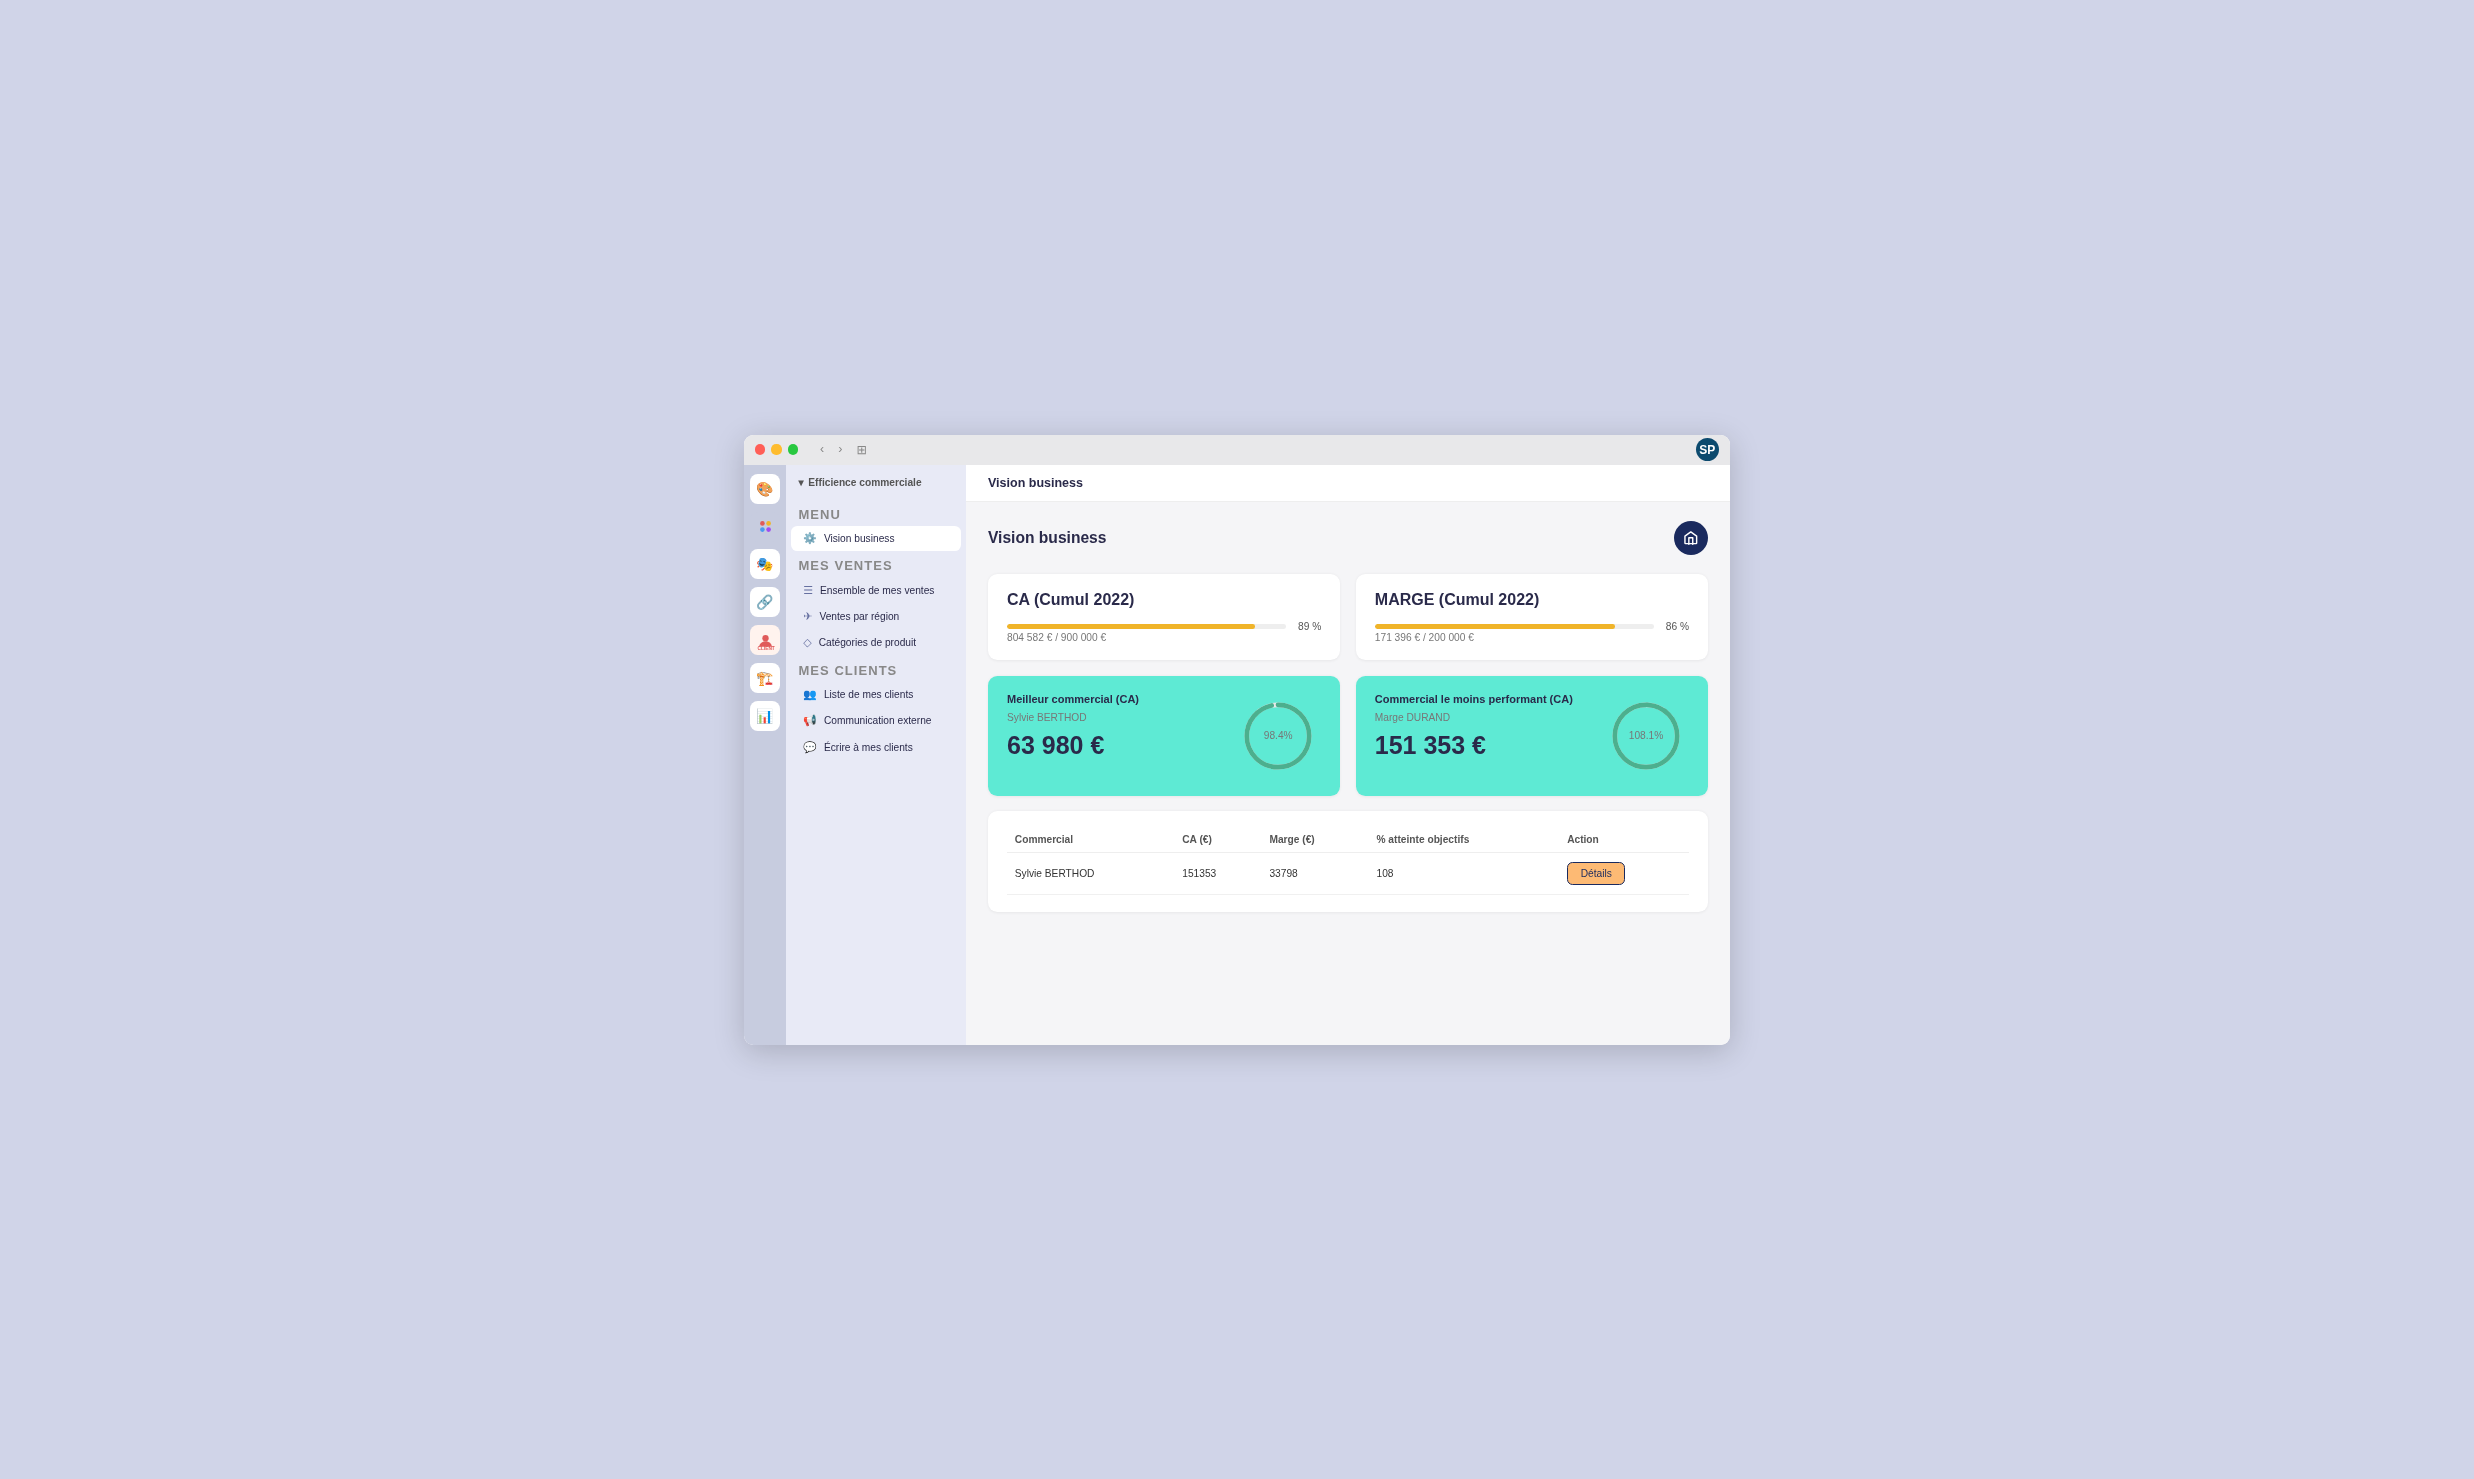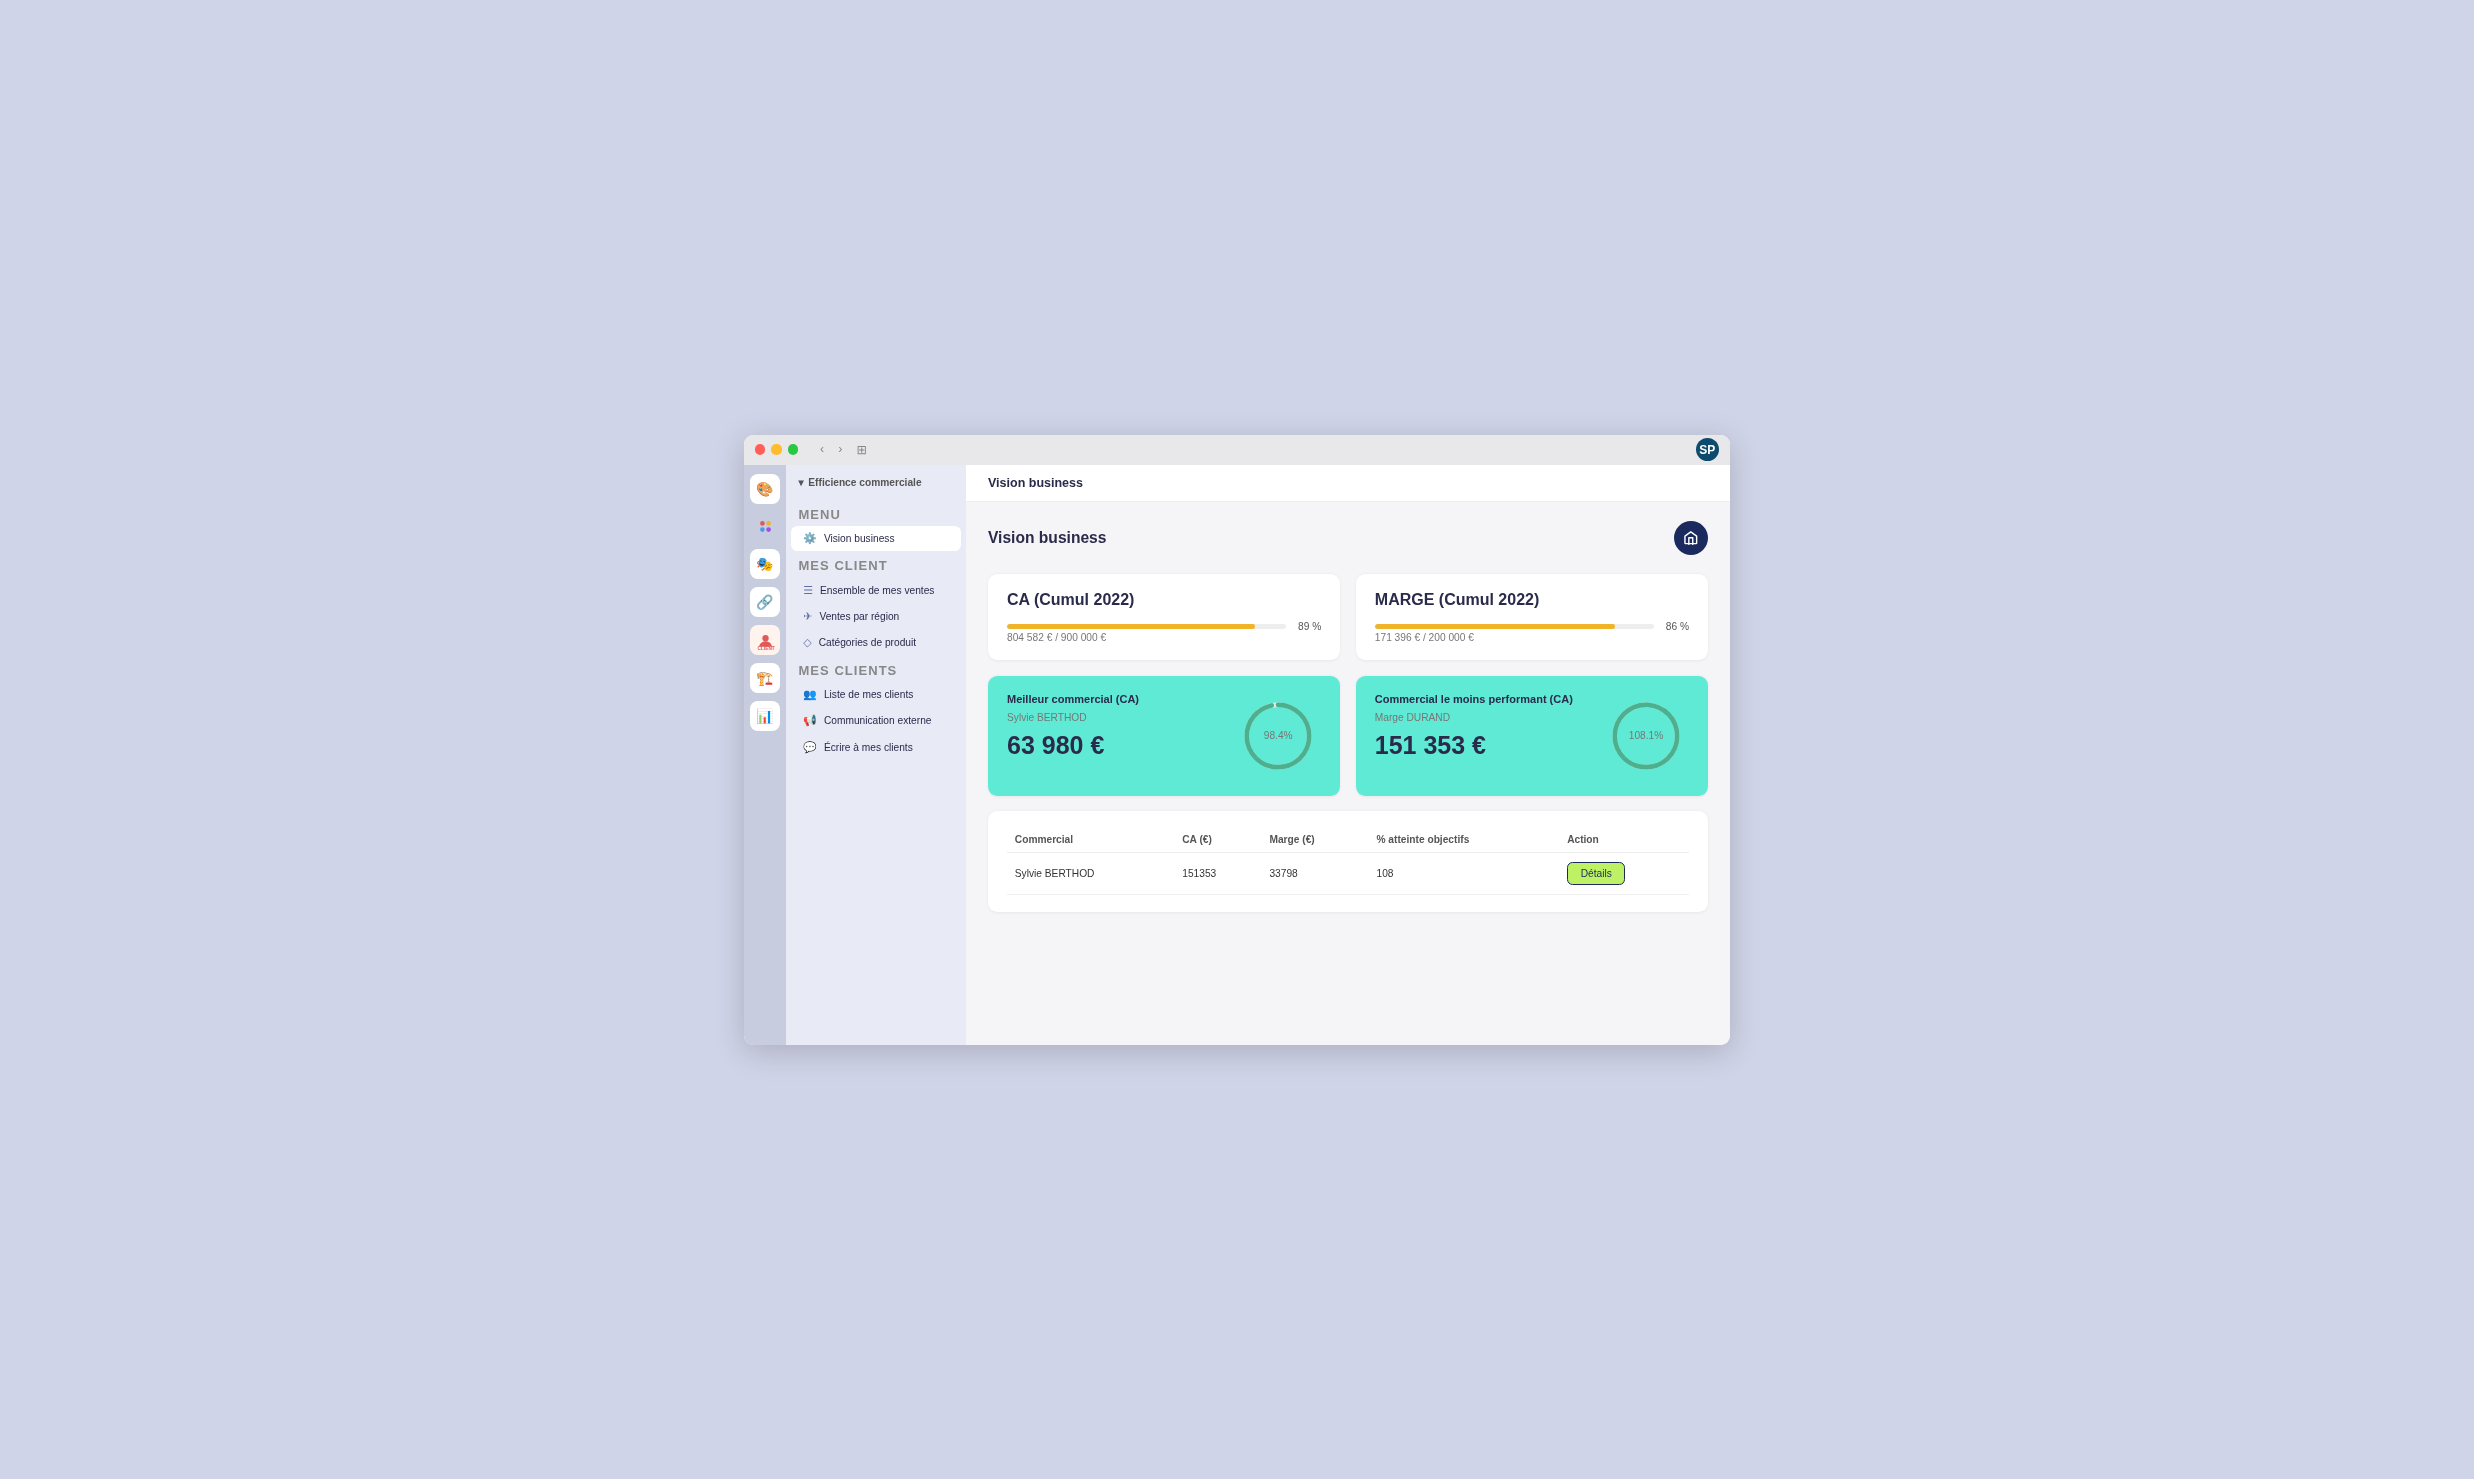--- a/index.html
+++ b/index.html
@@ -295,21 +295,21 @@
     .data-table td {
       font-size: 10.2px;
       color: #333;
       padding: 9.4px 7.8px;
       border-bottom: 0.8px solid #f0f0f0;
     }
     .details-btn {
       padding: 4.7px 12.5px;
       border: 1.2px solid #1a2a5e;
       border-radius: 5.5px;
-      background: #bef264;
+      background: #fdba74;
       color: #1a2a5e;
       font-size: 10.2px;
       font-weight: 500;
       cursor: pointer;
     }
 
     
     .gauge-svg { transform: rotate(-90deg); }
   </style>
 </head>
@@ -359,21 +359,21 @@
         <span>▾</span>
         <span>Efficience commerciale</span>
       </div>
 
       <div class="sidebar-section-label">MENU</div>
       <div class="sidebar-item active">
         <span class="sidebar-item-icon">⚙️</span>
         <span>Vision business</span>
       </div>
 
-      <div class="sidebar-section-label">MES CLIENT</div>
+      <div class="sidebar-section-label">MES VENTES</div>
       <div class="sidebar-item">
         <span class="sidebar-item-icon">☰</span>
         <span>Ensemble de mes ventes</span>
       </div>
       <div class="sidebar-item">
         <span class="sidebar-item-icon">✈</span>
         <span>Ventes par région</span>
       </div>
       <div class="sidebar-item">
         <span class="sidebar-item-icon">◇</span>

